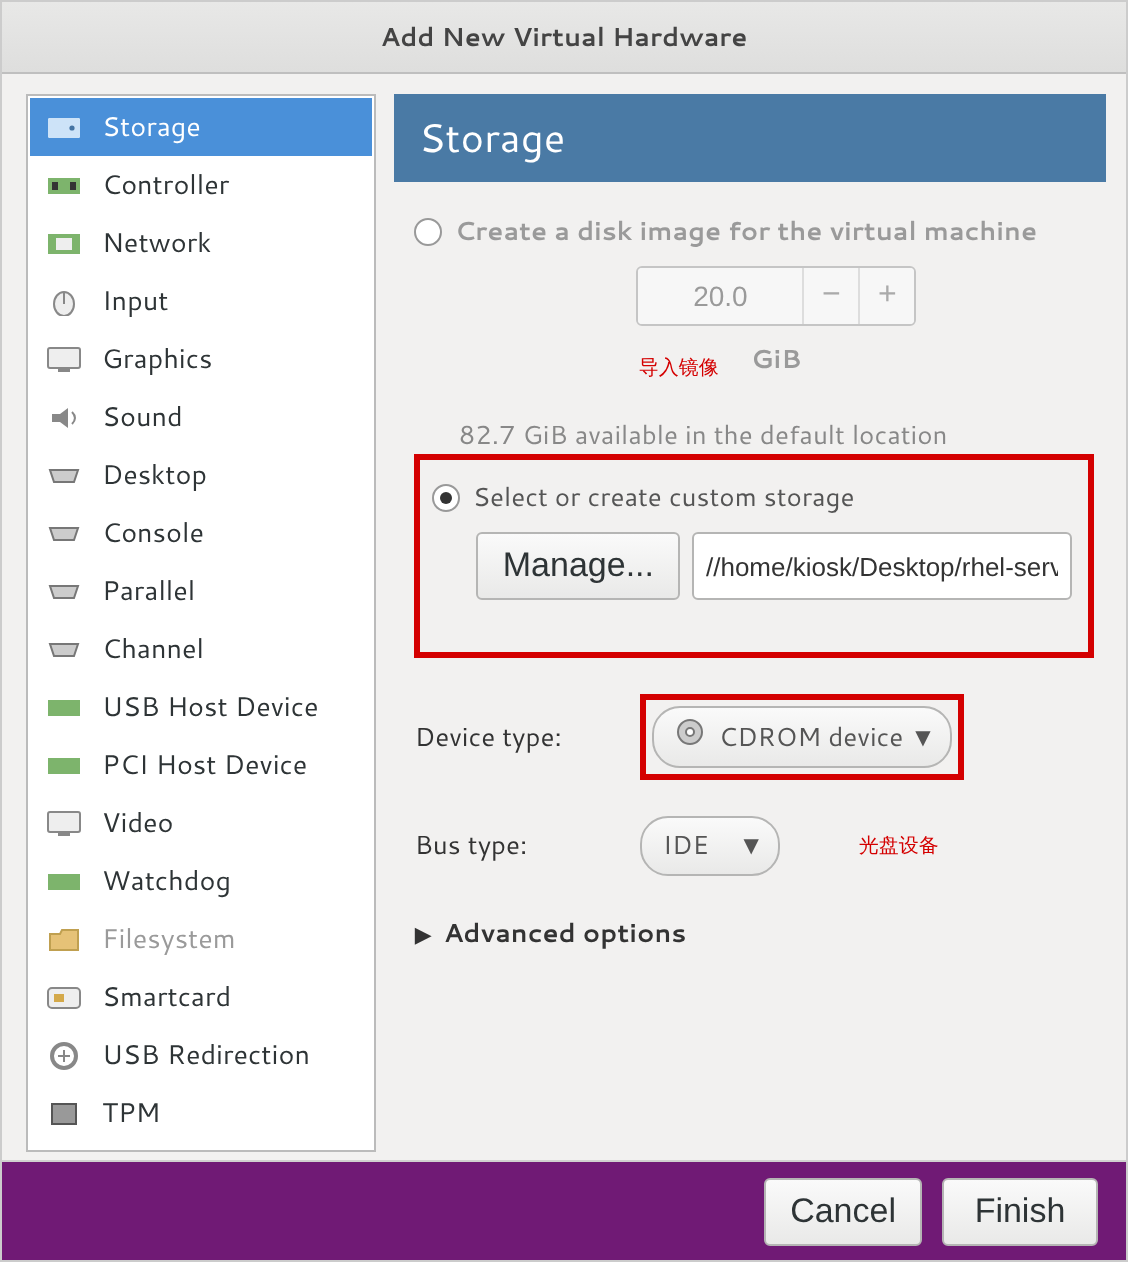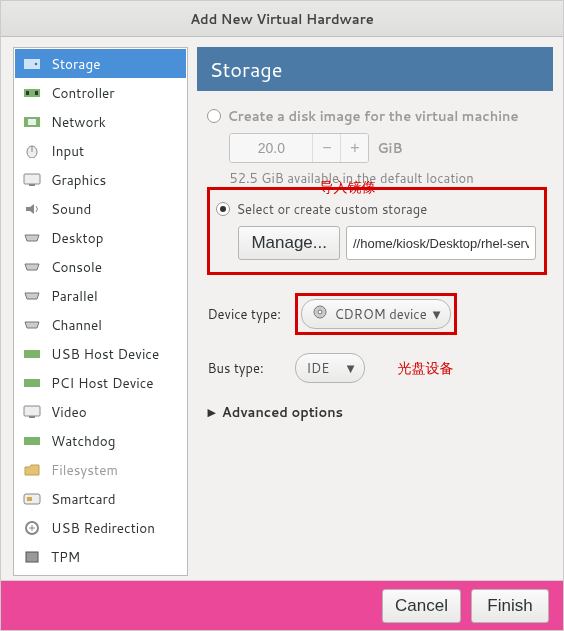--- a/index.html
+++ b/index.html
@@ -97,21 +97,22 @@
   width: 6px; height: 6px;
   background: #333;
   border-radius: 50%;
 }
 .disabled-text { color: #9a9a9a; font-weight: bold; }
 .spin-row {
   display: flex;
   align-items: center;
   gap: 8px;
   margin-left: 22px;
-  margin-bottom: 6px;
+  margin-bottom: 20px;
+  flex-direction: column;
 }
 .spin {
   display: flex;
   border: 1px solid #c5c5c5;
   border-radius: 3px;
   overflow: hidden;
   height: 30px;
 }
 .spin input {
   width: 82px;
@@ -130,21 +131,21 @@
   font-size: 16px;
 }
 .avail-row {
   margin-left: 22px;
   color: #888;
   font-size: 13px;
   margin-bottom: 2px;
 }
 .redbox {
   border: 3px solid #d40000;
-  padding: 6px 8px 12px 6px;
+  padding: 6px 8px 26px 6px;
   margin-top: -2px;
 }
 .manage-row {
   display: flex;
   gap: 6px;
   margin-top: 8px;
   margin-left: 22px;
 }
 .btn {
   background: linear-gradient(#fafafa, #e9e9e8);
@@ -159,21 +160,21 @@
   flex: 1;
   border: 1px solid #b5b5b4;
   border-radius: 3px;
   padding: 4px 6px;
   font-size: 13px;
   color: #333;
 }
 .field-row {
   display: flex;
   align-items: center;
-  gap: 2px;
+  gap: 27px;
   margin-top: 18px;
 }
 .field-row label {
   width: 86px;
   color: #333;
 }
 .combo {
   display: flex;
   align-items: center;
   gap: 6px;
@@ -190,39 +191,39 @@
   font-size: 10px;
   color: #555;
 }
 .redbox2 {
   border: 3px solid #d40000;
   padding: 3px;
 }
 .annot {
   position: absolute;
   color: #d40000;
-  font-size: 14px;
+  font-size: 10px;
   font-weight: 500;
 }
 .adv-row {
   display: flex;
   align-items: center;
   gap: 6px;
   margin-top: 20px;
   font-weight: bold;
   color: #333;
   cursor: pointer;
 }
 .tri { font-size: 11px; color: #333; }
 .footer {
   position: absolute;
   bottom: 0; left: 0; right: 0;
   height: 50px;
   border-top: 1px solid #d0d0cf;
-  background: #ec4899;
+  background: #701a75;
   display: flex;
   justify-content: flex-end;
   align-items: center;
   gap: 10px;
   padding: 14px 14px;
 }
 .footer .btn { min-width: 78px; }
 </style>
 </head>
 <body>
@@ -408,21 +409,21 @@
 
       <div class="spin-row">
         <div class="spin">
           <input type="text" disabled="" value="20.0" style="">
           <button disabled="">−</button>
           <button disabled="">+</button>
         </div>
         <span class="disabled-text">GiB</span>
       </div>
 
-      <div class="avail-row">52.5 GiB available in the default location</div>
+      <div class="avail-row">82.7 GiB available in the default location</div>
 
       <div class="annot" style="left:128px; top:140px;">导入镜像</div>
 
       <div class="redbox">
         <div class="radio-row">
           <span class="radio-circle checked"></span>
           <span>Select or create custom storage</span>
         </div>
         <div class="manage-row">
           <button class="btn">Manage...</button>
@@ -445,21 +446,21 @@
           </div>
         </div>
       </div>
 
       <div class="field-row">
         <label>Bus type:</label>
         <div class="combo" style="min-width:70px;">
           <span>IDE</span>
           <span class="caret">▼</span>
         </div>
-        <span class="annot" style="position:static; margin-left:30px;text-align:center;">光盘设备</span>
+        <span class="annot" style="position:static; margin-left:12px;text-align:center;">光盘设备</span>
       </div>
 
       <div class="adv-row">
         <span class="tri">▶</span>
         <span>Advanced options</span>
       </div>
 
     </div>
   </div>
 </div>

